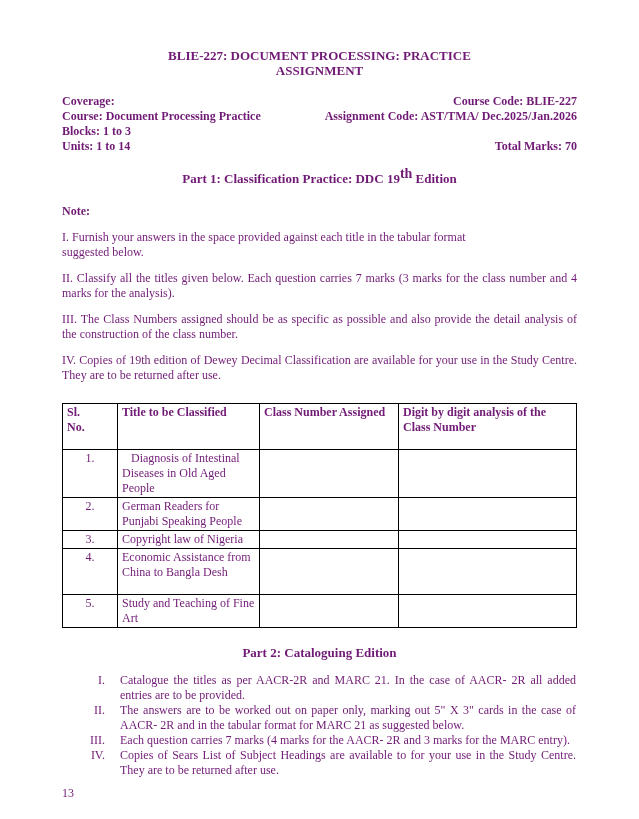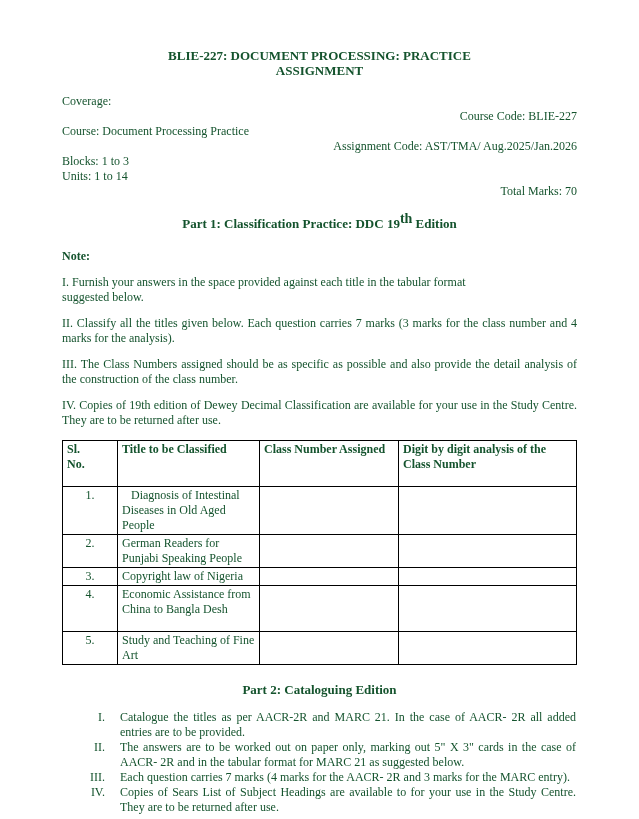--- a/index.html
+++ b/index.html
@@ -5,47 +5,47 @@
   * { margin: 0; padding: 0; box-sizing: border-box; }
   html, body { background: #ffffff; }
   .page {
     position: relative;
     width: 639px;
     height: 819px;
     background: #ffffff;
     font-family: "Liberation Serif", serif;
     font-size: 12px;
     line-height: 15px;
-    color: #14532d;
+    color: #701a75;
     padding: 48px 62px 0 62px;
     overflow: hidden;
   }
   .doc-title {
     text-align: center;
     font-weight: bold;
     font-size: 13px;
     line-height: 15px;
   }
   .meta { margin-top: 16px; }
-  .meta-row { display: flex; justify-content: space-between; font-weight: normal; line-height: 15px; flex-direction: column; }
+  .meta-row { display: flex; justify-content: space-between; font-weight: bold; line-height: 15px; }
   .meta-left { text-align: left; }
   .meta-right { text-align: right; }
   .part-heading {
     margin-top: 17px;
     text-align: center;
     font-weight: bold;
     font-size: 13px;
   }
   sup { font-size: 14px; vertical-align: super; line-height: 0; }
   .note-label { margin-top: 18px; font-weight: bold; }
   .note-para { margin-top: 11px; }
   .pre-line { white-space: pre-line; }
   .justify { text-align: justify; }
   table.class-table {
-    margin-top: 12px;
+    margin-top: 20px;
     border-collapse: collapse;
     table-layout: fixed;
     width: 514px;
   }
   table.class-table th, table.class-table td {
     border: 1px solid #000;
     vertical-align: top;
     padding: 1px 4px;
     font-size: 12px;
     line-height: 15px;
@@ -76,21 +76,21 @@
     <div>ASSIGNMENT</div>
   </div>
 
   <div class="meta">
     <div class="meta-row">
       <span class="meta-left">Coverage:</span>
       <span class="meta-right">Course Code: BLIE-227</span>
     </div>
     <div class="meta-row">
       <span class="meta-left">Course: Document Processing Practice</span>
-      <span class="meta-right">Assignment Code: AST/TMA/ Aug.2025/Jan.2026</span>
+      <span class="meta-right">Assignment Code: AST/TMA/ Dec.2025/Jan.2026</span>
     </div>
     <div class="meta-row">
       <span class="meta-left">Blocks: 1 to 3</span>
       <span class="meta-right"></span>
     </div>
     <div class="meta-row">
       <span class="meta-left">Units: 1 to 14</span>
       <span class="meta-right">Total Marks: 70</span>
     </div>
   </div>

